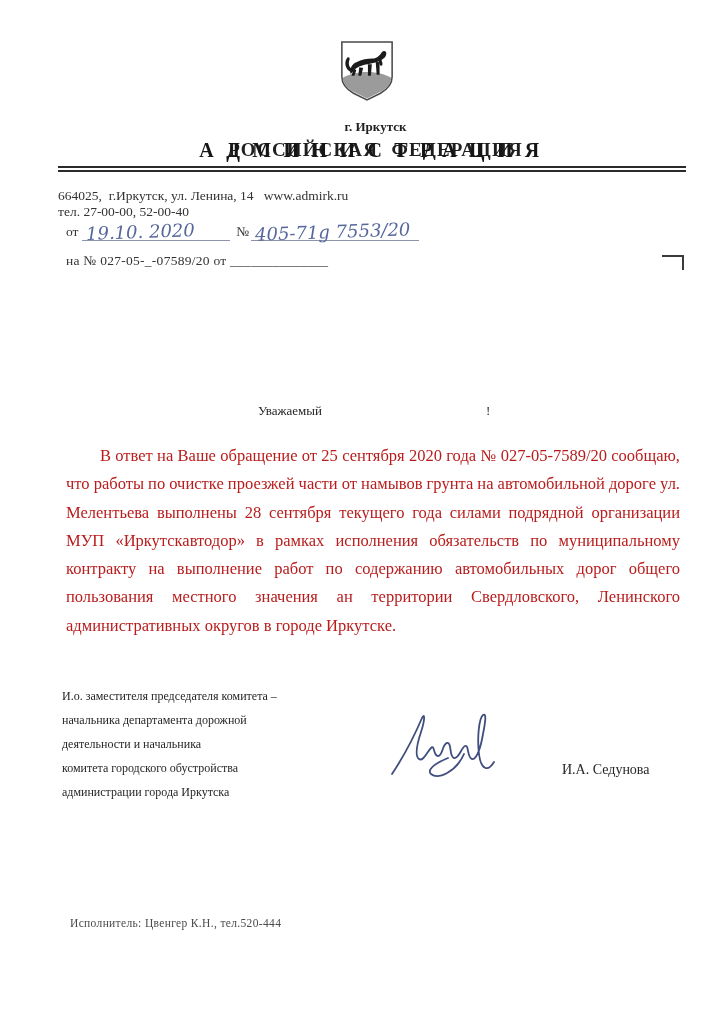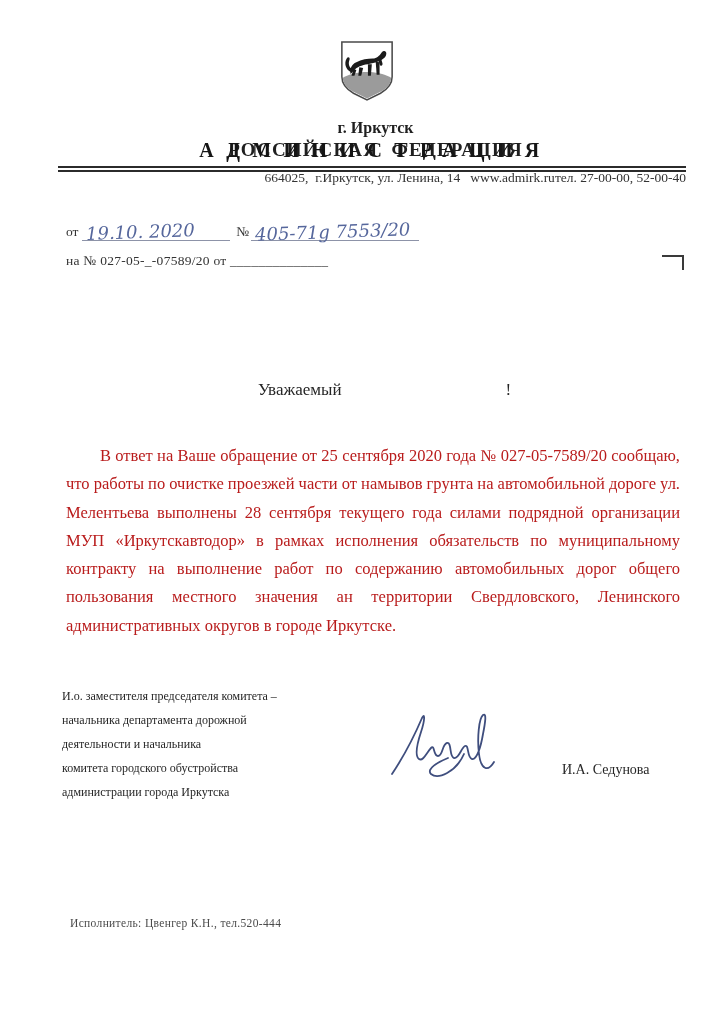--- a/index.html
+++ b/index.html
@@ -9,30 +9,30 @@
     background:#ffffff;
     font-family:"Liberation Serif", serif;
     color:#262626;
     overflow:hidden;
     margin:0 auto;
   }
   
   .crest{position:absolute;left:338px;top:40px;}
   .hdr-center{position:absolute;left:28px;right:0;text-align:center;}
   .country{top:103px;font-size:19px;font-weight:bold;letter-spacing:.06em;word-spacing:.4em;color:#1f1f1f;margin-top:36px;}
-  .city{top:119px;font-size:16px;font-weight:bold;color:#1f1f1f;}
+  .city{top:119px;font-size:13px;font-weight:bold;color:#1f1f1f;}
   .org{top:139px;font-size:20px;font-weight:bold;letter-spacing:.62em;color:#151515;font-family:Liberation Serif, serif;}
   .rule{
     position:absolute;left:58px;right:37px;top:166px;
     height:2px;border-top:2px solid #2b2b2b;border-bottom:2px solid #2b2b2b;
   }
   .addr-row{
-    position:absolute;left:58px;right:37px;top:170px;
-    display:flex;justify-content:flex-end;
-    font-size:13.5px;color:#333;
+    position:absolute;left:58px;right:37px;top:188px;
+    display:flex;justify-content:flex-start;
+    font-size:13.5px;color:#333;flex-direction:column;
   }
   .pre{white-space:pre;}
   
   .ref-line{position:absolute;left:66px;top:219px;font-size:13.5px;color:#333;}
   .fill{display:inline-block;border-bottom:1px solid #8d93a8;vertical-align:baseline;}
   .fill-date{width:148px;margin:0 6px 0 4px;}
   .fill-num{width:168px;margin-left:2px;}
   .hand{
     display:inline-block;
     font-family:"DejaVu Serif", serif;
@@ -42,21 +42,21 @@
     transform:rotate(-2deg);
     position:relative;top:2px;left:4px;
     white-space:pre;
   }
   .reply-line{position:absolute;left:66px;top:253px;font-size:13.5px;color:#333;letter-spacing:.02em;}
   .corner-mark{
     position:absolute;left:662px;top:255px;width:20px;height:13px;
     border-top:2px solid #3a3a3a;border-right:2px solid #3a3a3a;
   }
   
-  .salutation{position:absolute;left:258px;top:380px;font-size:17px;color:#262626;}
+  .salutation{position:absolute;left:258px;top:403px;font-size:13px;color:#262626;}
   .salutation .punct{display:inline-block;margin-left:164px;}
   .body-text{position:absolute;left:62px;top:438px;width:622px;}
   .body-text p{
     margin:4px;font-size:16.5px;line-height:28.3px;
     text-align:justify;text-indent:34px;color:#b91c1c;
   }
   
   .sig-block{position:absolute;left:62px;top:684px;width:360px;font-size:12px;line-height:24px;color:#262626;}
   .sig-svg{position:absolute;left:386px;top:706px;}
   .sig-name{position:absolute;left:562px;top:762px;font-size:14px;color:#262626;}

